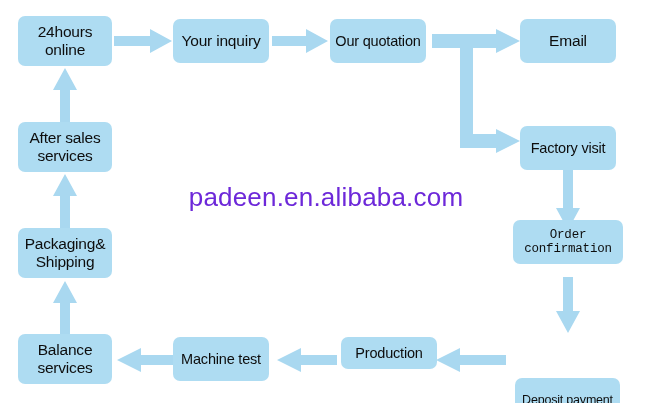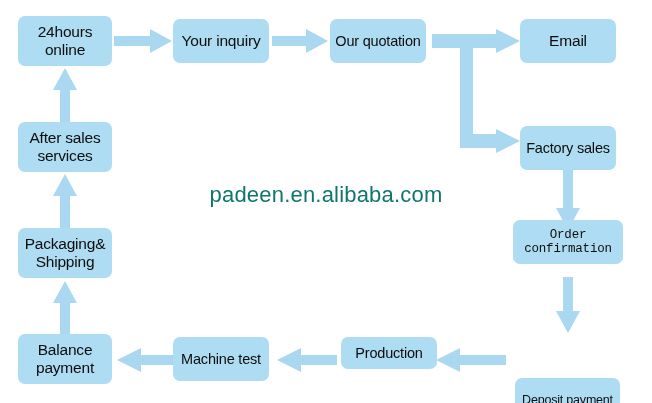--- a/index.html
+++ b/index.html
@@ -45,22 +45,22 @@
   .conn path, .conn polygon, .conn rect {
     fill: #a9d8f0;
   }
   #watermark {
     position: absolute;
     left: 0;
     top: 182px;
     width: 652px;
     text-align: center;
     font-family: "Liberation Sans", sans-serif;
-    font-size: 22px;
-    color: #0f766e;
+    font-size: 26px;
+    color: #6d28d9;
     letter-spacing: 0.2px;
     user-select: none;
     pointer-events: none;
   }
 </style>
 </head>
 <body>
 
 <div id="canvas">
 
@@ -128,42 +128,42 @@
 
   <div class="node size-md" style="left:330px; top:19px; width:96px; height:44px;">
     <span class="lbl">Our quotation</span>
   </div>
 
   <div class="node size-lg" style="left:520px; top:19px; width:96px; height:44px;">
     <span class="lbl">Email</span>
   </div>
 
   <div class="node size-md" style="left:520px; top:126px; width:96px; height:44px;">
-    <span class="lbl">Factory sales</span>
+    <span class="lbl">Factory visit</span>
   </div>
 
   <div class="node size-sm" style="left:513px; top:220px; width:110px; height:44px;font-family:Liberation Mono, monospace;">
     <span class="lbl">Order confirmation</span>
   </div>
 
   <div class="node size-sm" style="left:515px; top:337px; width:105px; height:44px;margin-top:41px;">
     <span class="lbl">Deposit payment</span>
   </div>
 
   <div class="node size-md" style="left:341px; top:337px; width:96px; height:32px;">
     <span class="lbl">Production</span>
   </div>
 
   <div class="node size-md" style="left:173px; top:337px; width:96px; height:44px;">
     <span class="lbl">Machine test</span>
   </div>
 
   <div class="node size-lg" style="left:18px; top:334px; width:94px; height:50px;">
     <span class="lbl">Balance
-payment</span>
+services</span>
   </div>
 
   <div class="node size-lg" style="left:18px; top:228px; width:94px; height:50px;">
     <span class="lbl">Packaging&amp;
 Shipping</span>
   </div>
 
   <div class="node size-lg" style="left:18px; top:122px; width:94px; height:50px;">
     <span class="lbl">After sales
 services</span>

